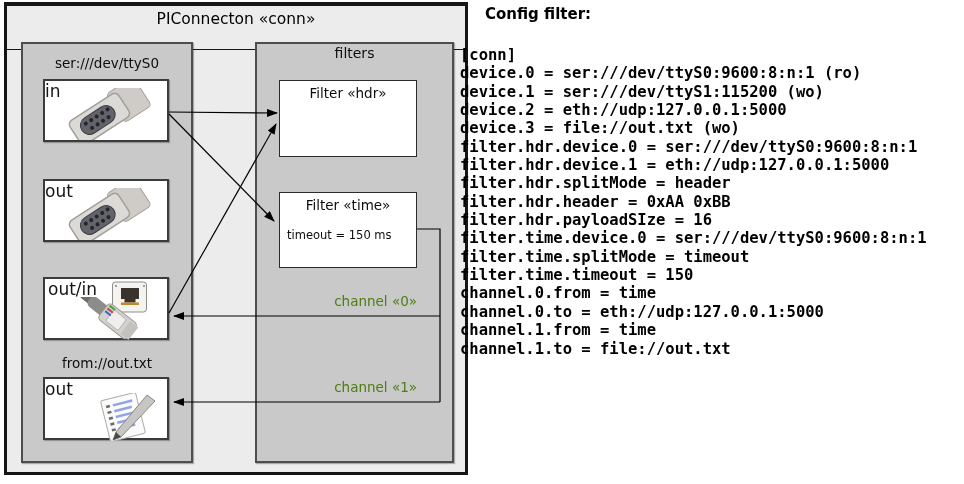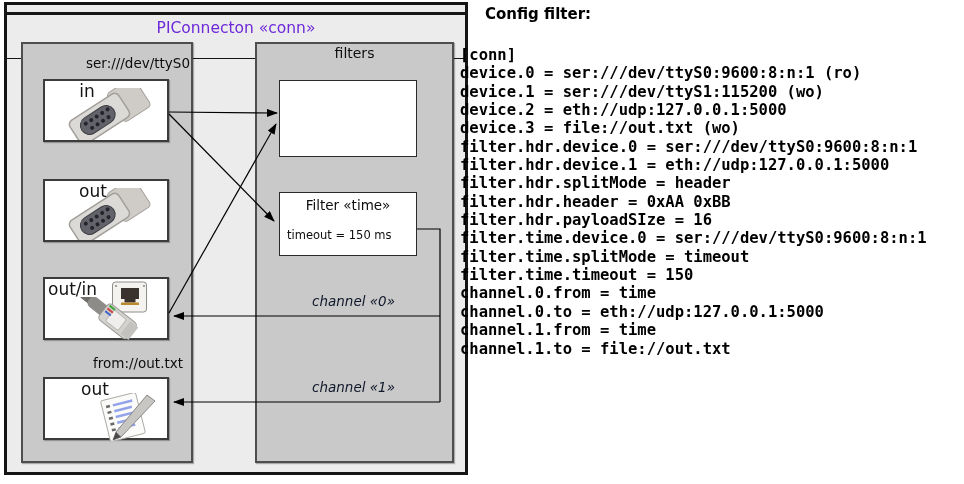--- a/index.html
+++ b/index.html
@@ -6,46 +6,46 @@
   body{
     width:964px;height:484px;background:#ffffff;position:relative;overflow:hidden;
     font-family:"DejaVu Sans",sans-serif;color:#000;
   }
   .diagram{position:absolute;left:0;top:0;width:484px;height:484px;}
   .outer-box{
     position:absolute;left:4px;top:2px;width:464px;height:473px;
     box-sizing:border-box;border:3px solid #151515;background:#ececec;
   }
   .outer-title{
-    position:absolute;left:4px;top:12px;width:464px;height:47px;box-sizing:border-box;
+    position:absolute;left:4px;top:3px;width:464px;height:47px;box-sizing:border-box;
     border-left:3px solid #151515;border-right:3px solid #151515;border-top:3px solid #151515;
     border-bottom:1px solid #151515;
-    text-align:center;font-size:15.5px;line-height:27px;color:#6d28d9;
+    text-align:center;font-size:15.5px;line-height:27px;color:#000000;
   }
   .group{
     position:absolute;box-sizing:border-box;background:#c9c9c9;border:2px solid #4e4e4e;
     box-shadow:1px 1px 1px rgba(0,0,0,0.28);
   }
   .group-devices{left:21px;top:42px;width:172px;height:421px;}
   .group-filters{left:255px;top:42px;width:199px;height:421px;}
   .filters-title{position:absolute;left:255px;top:45px;width:199px;text-align:center;font-size:14px;color:#0d0d0d;}
-  .dev-label{position:absolute;left:21px;width:172px;text-align:center;font-size:13.5px;color:#0d0d0d;white-space:nowrap;margin-left:31px;}
+  .dev-label{position:absolute;left:21px;width:172px;text-align:center;font-size:13.5px;color:#0d0d0d;white-space:nowrap;}
   .dev-box{
     position:absolute;left:43px;width:126px;height:63px;box-sizing:border-box;
     background:#ffffff;border:2px solid #3b3b3b;box-shadow:1px 1px 1px rgba(0,0,0,0.25);
   }
   .dir-label{position:absolute;top:0;font-size:17px;color:#141414;}
-  .dir-center{left:0;width:84px;text-align:center;}
+  .dir-center{left:0;width:84px;}
   .filter-box{
     position:absolute;left:279px;width:138px;box-sizing:border-box;
     background:#ffffff;border:1.5px solid #2b2b2b;
   }
   .filter-title{position:absolute;left:0;top:4px;width:100%;text-align:center;font-size:13.5px;color:#0d0d0d;}
   .filter-props{position:absolute;left:7px;font-size:11.5px;line-height:15px;color:#0d0d0d;white-space:pre-line;}
-  .channel-label{position:absolute;left:290px;width:127px;text-align:center;font-size:13.5px;color:#0f172a;font-style:italic;}
+  .channel-label{position:absolute;left:290px;width:127px;text-align:right;font-size:13.5px;color:#4d7c0f;}
   .wires{position:absolute;left:0;top:0;width:484px;height:484px;pointer-events:none;}
   .config-heading{position:absolute;left:485px;top:5px;font:bold 15px "DejaVu Sans",sans-serif;color:#000;}
   .config-text{
     position:absolute;left:460px;top:46px;margin:0;
     font:bold 15.5px/18.35px "DejaVu Sans Mono",monospace;color:#000;white-space:pre;
   }
   svg{display:block;}
 </style>
 </head>
 <body>
@@ -148,23 +148,24 @@
           <rect x="18" y="33" width="4" height="2.5" fill="#6a6a6a"></rect>
             <rect x="25" y="33" width="17" height="2.5" fill="#93a3ea"></rect>
         </g>
         <path d="M56,2 L64,8 L30,44 L22,47 L25,39 Z" fill="#c8c6c2" stroke="#8a8886"></path>
         <path d="M25,39 L30,44 L22,47 Z" fill="#4a4a4a"></path>
       </svg>
     </span>
   </div>
 
   <div class="filter-box" style="top:80px;height:77px;">
-  </div>
-
-  <div class="filter-box" style="top:192px;height:64px;padding-left:28px;">
+    <div class="filter-title">Filter «hdr»</div>
+  </div>
+
+  <div class="filter-box" style="top:192px;height:76px;padding-left:28px;">
     <div class="filter-title">Filter «time»</div>
     <div class="filter-props" style="top:35px;">timeout = 150 ms</div>
   </div>
 
   <div class="channel-label" style="top:293px;">channel «0»</div>
   <div class="channel-label" style="top:379px;">channel «1»</div>
 
   <svg class="wires" width="484" height="484" viewBox="0 0 484 484">
     <defs>
       <marker id="arr" markerWidth="12" markerHeight="9" refX="10" refY="4" orient="auto" markerUnits="userSpaceOnUse">

